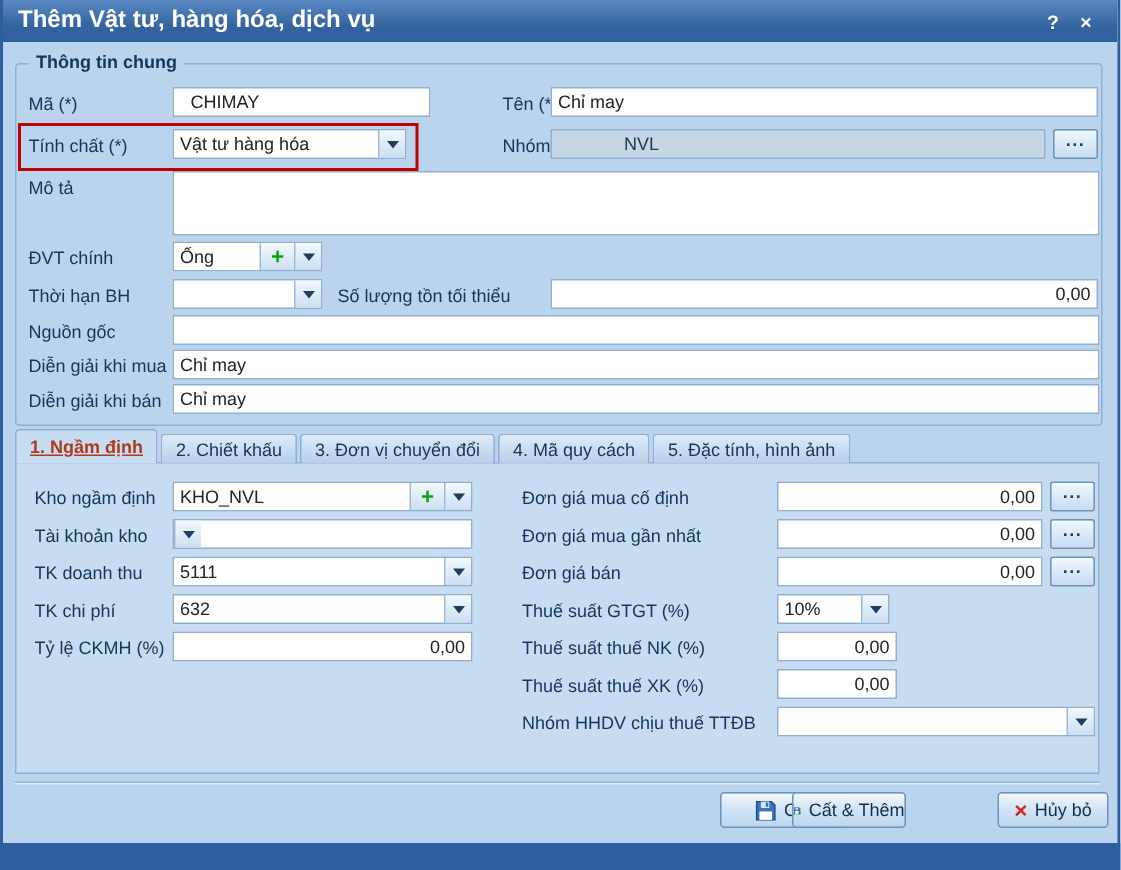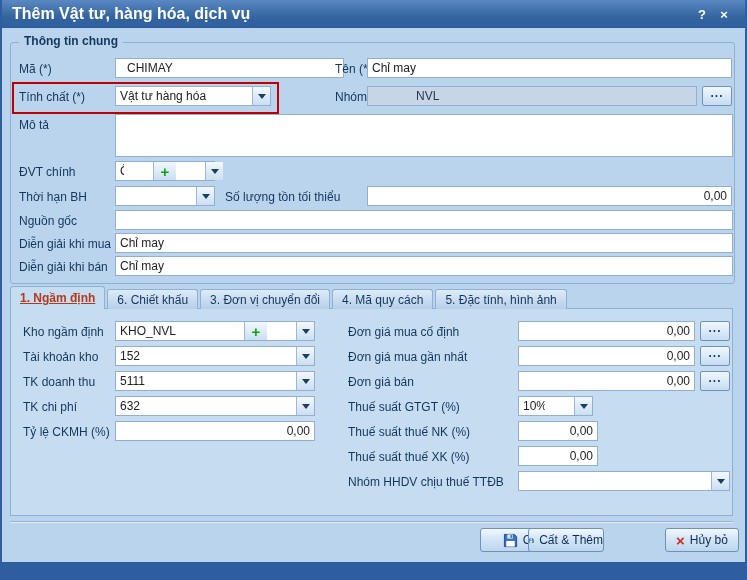--- a/index.html
+++ b/index.html
@@ -24,21 +24,21 @@
 
   .lbl { position:absolute; font-size:12px; color:#14365c; white-space:nowrap; }
 
   .txt { position:absolute; height:20px; box-sizing:border-box; border:1px solid #93afd0;
          background:#fff; font-family:inherit; font-size:12px; color:#222; padding:0 4px; }
   .txt.num { text-align:right; }
   .txt.ro { background:#c7d6e7; color:#26384f; }
   textarea.txt { padding:2px 4px; resize:none; }
 
   .combo { position:absolute; height:20px; box-sizing:border-box; border:1px solid #93afd0;
-           background:#fff; display:flex; align-items:stretch;gap:29px; }
+           background:#fff; display:flex; align-items:stretch; }
   .combo-text { flex:1; font-size:12px; color:#222; padding:2px 4px; white-space:nowrap; overflow:hidden; }
   .combo-btn { flex:0 0 17px; width:17px; display:flex; align-items:center; justify-content:center;
                background:linear-gradient(#f3f8fd,#cbdff2); border-left:1px solid #9db8d6; cursor:pointer; }
   .combo-btn.plusb { flex-basis:22px; width:22px; }
   .arr { width:0; height:0; border-left:4px solid transparent; border-right:4px solid transparent;
          border-top:5px solid #1c3e63; }
   .plus-glyph { color:#0da50d; font-weight:bold; font-size:15px; line-height:1; }
 
   .mini-btn { position:absolute; height:20px; box-sizing:border-box; border:1px solid #6f93b8; border-radius:2px;
               background:linear-gradient(#f0f7fe,#c6dcf1); font-family:inherit; font-size:12px; font-weight:bold;
@@ -77,21 +77,21 @@
     <span class="tb-btn">?</span>
     <span class="tb-btn">×</span>
   </div>
 
   <div class="content">
 
     <div class="group">
       <span class="group-caption">Thông tin chung</span>
 
       <span class="lbl" style="left:8px;top:19px">Mã (*)</span>
-      <input class="txt" style="left: 104px; top: 15px; width: 229px; padding-left: 11px;" value="CHIMAY">
+      <input class="txt" style="left: 104px; top: 15px; width: 172px; padding-left: 11px;" value="CHIMAY">
       <span class="lbl" style="left:324px;top:19px">Tên (*)</span>
       <input class="txt" style="left: 356px; top: 15px; width: 365px;" value="Chỉ may">
 
       <div class="red-box" style="left:1px;top:39px;width:263px;height:28px"></div>
       <span class="lbl" style="left:8px;top:47px">Tính chất (*)</span>
       <div class="combo" style="left:104px;top:43px;width:156px">
         <span class="combo-text">Vật tư hàng hóa</span>
         <span class="combo-btn">
             <i class="arr"></i>
           </span>
@@ -129,42 +129,41 @@
 
       <span class="lbl" style="left:8px;top:194px">Diễn giải khi mua</span>
       <input class="txt" style="left: 104px; top: 190px; width: 618px;" value="Chỉ may">
 
       <span class="lbl" style="left:8px;top:217px">Diễn giải khi bán</span>
       <input class="txt" style="left: 104px; top: 213px; width: 618px;" value="Chỉ may">
     </div>
 
     <div class="tabs">
       <div class="tab active">1. Ngầm định</div>
-      <div class="tab">6. Chiết khấu</div>
+      <div class="tab">2. Chiết khấu</div>
       <div class="tab">3. Đơn vị chuyển đổi</div>
       <div class="tab">4. Mã quy cách</div>
       <div class="tab">5. Đặc tính, hình ảnh</div>
     </div>
 
     <div class="panel">
 
       <span class="lbl" style="left:12px;top:16px">Kho ngầm định</span>
       <div class="combo" style="left:104px;top:12px;width:200px">
         <span class="combo-text">KHO_NVL</span>
         <span class="combo-btn plusb">
             <span class="plus-glyph">+</span>
           </span>
         <span class="combo-btn">
             <i class="arr"></i>
           </span>
       </div>
 
       <span class="lbl" style="left:12px;top:41px">Tài khoản kho</span>
       <div class="combo" style="left:104px;top:37px;width:200px">
-        <span class="combo-text">152</span>
         <span class="combo-btn">
             <i class="arr"></i>
           </span>
       </div>
 
       <span class="lbl" style="left:12px;top:66px">TK doanh thu</span>
       <div class="combo" style="left:104px;top:62px;width:200px">
         <span class="combo-text">5111</span>
         <span class="combo-btn">
             <i class="arr"></i>

